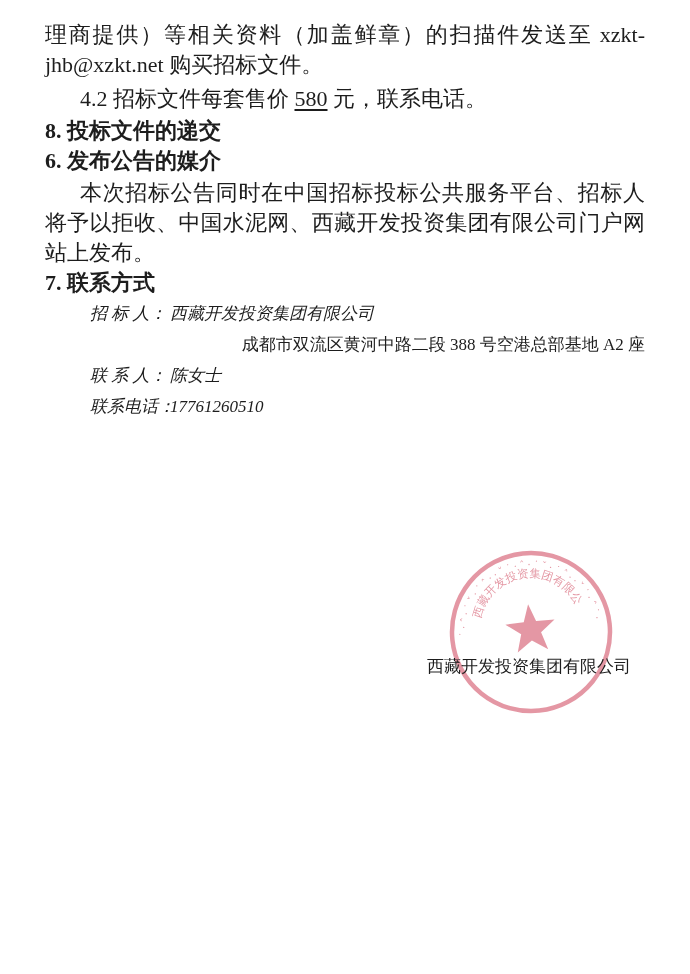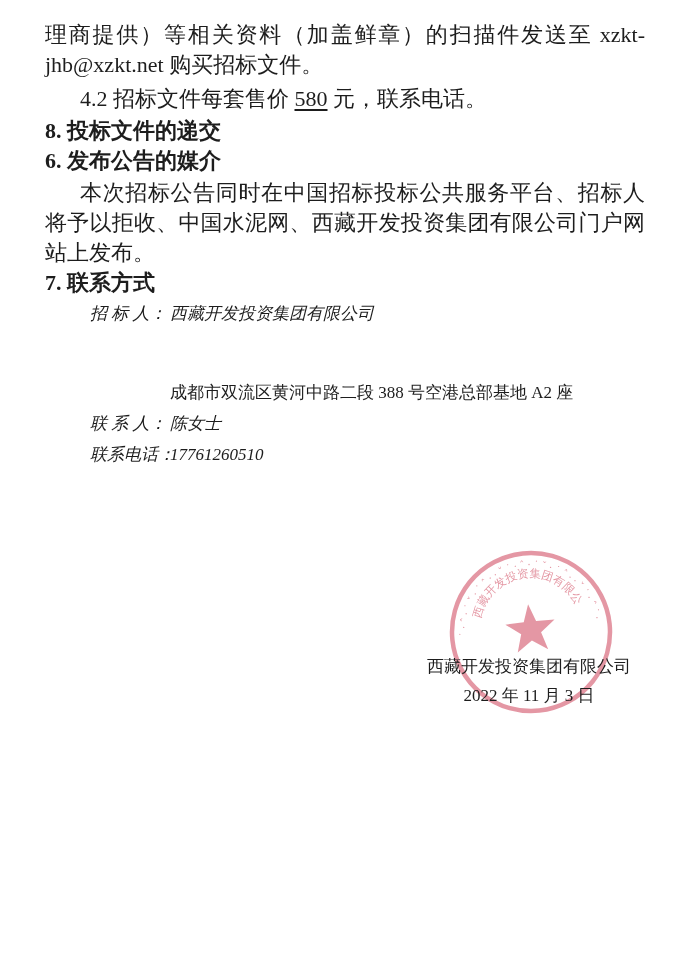--- a/index.html
+++ b/index.html
@@ -40,22 +40,21 @@
     font-style: italic;
   }
   .contact-label {
     display: inline-block;
     width: 80px;
     white-space: pre;
   }
   .contact-addr2 {
     padding-left: 125px;
     line-height: 31px;
-    text-align: left;
-    margin-top: 48px;
+    text-align: right;
   }
   .signature {
     position: absolute;
     left: 424px; top: 652px;
     width: 210px;
     text-align: center;
     line-height: 29px;
     font-size: 17px;
     z-index: 3;
   }
@@ -105,14 +104,13 @@
     <path id="sealNamePath" d="M 35.2 65.5 A 51 51 0 0 1 132.8 65.5" fill="none"></path>
     <text font-size="11.5" letter-spacing="0" fill="#d4586c">
       <textPath href="#sealNamePath">西藏开发投资集团有限公司</textPath>
     </text>
     <polygon points="84,56 90.2,73.5 108.7,74 94,85.2 99.3,103 84,92.5 68.7,103 74,85.2 59.3,74 77.8,73.5" fill="#d4586c"></polygon>
   </g>
 </svg>
 
 <div class="signature">
   <div>西藏开发投资集团有限公司</div>
-  <div>2022 年 11 月 3 日</div>
 </div>
 
 </body></html>

